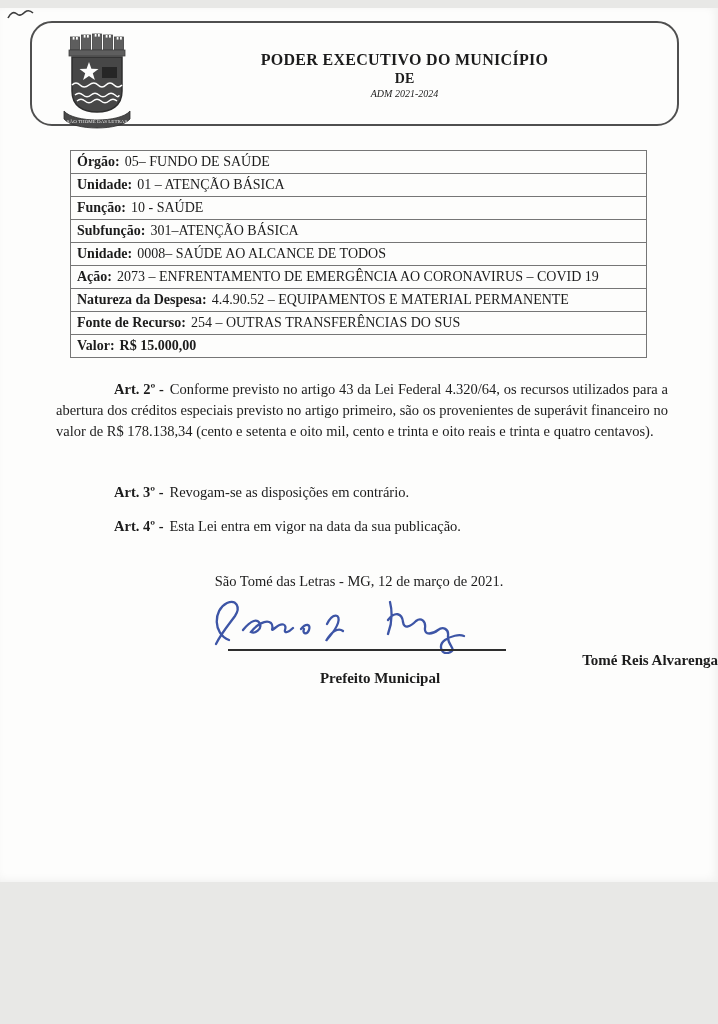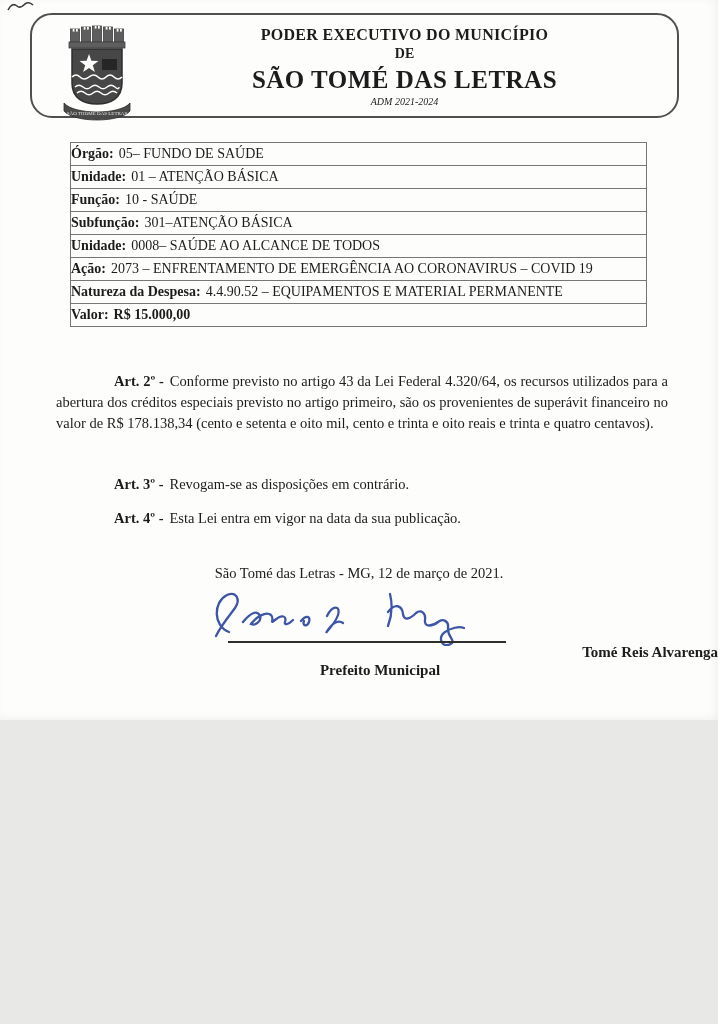--- a/index.html
+++ b/index.html
@@ -1,19 +1,19 @@
 <!DOCTYPE html>
 <html lang="pt"><head>
 <meta charset="utf-8">
 <style>
   html,body{margin:0;padding:0;background:#e8e8e6;}
   .page{
     position:relative;
-    width:718px;height:720px;
-    margin:0 auto;
+    width:718px;height:874px;
+    margin:8px auto;
     background:#fdfdfc;
     font-family:"Liberation Serif","DejaVu Serif",serif;
     color:#1c1c1c;
     overflow:hidden;
     box-shadow:inset -3px -2px 8px rgba(0,0,0,0.05);
   }
 
   
   .header-box{
     position:absolute;left:30px;top:13px;width:645px;height:101px;
@@ -27,21 +27,21 @@
   }
   .h-line1{font-weight:bold;font-size:16px;letter-spacing:.3px;}
   .h-line2{font-weight:bold;font-size:14px;}
   .h-line3{font-weight:bold;font-size:25px;letter-spacing:.5px;margin-top:1px;}
   .h-line4{font-style:italic;font-size:10px;margin-top:1px;}
 
   
   .budget-table{position:absolute;left:70px;top:142px;width:577px;}
   .t-row{
     box-sizing:border-box;height:24px;border:1px solid #767676;margin-top:-1px;
-    display:flex;align-items:center;padding:0 0;
+    display:flex;align-items:center;padding:0 6px;
     font-size:14px;white-space:nowrap;overflow:hidden;background:#fdfdfc;
   }
   .t-row:first-child{margin-top:0;}
   .t-row .lbl{font-weight:bold;margin-right:5px;}
   .t-row.val-bold .val{font-weight:bold;text-align:center;}
 
   
   .article{
     position:absolute;left:56px;width:612px;margin:0;
     font-size:14.5px;line-height:21px;text-indent:58px;
@@ -103,21 +103,20 @@
       <path d="M16,58 q4,-4 8,0 t9,0 t9,0 t8,0 t8,0 t8,0" fill="none" stroke="#fdfdfc" stroke-width="1.6"></path>
       <path d="M19,68 q4,-3.5 8,0 t8,0 t8,0 t8,0 t8,0 t4,0" fill="none" stroke="#fdfdfc" stroke-width="1.4"></path>
       <path d="M21,74 q4,-3.5 8,0 t8,0 t8,0 t8,0 t8,0" fill="none" stroke="#fdfdfc" stroke-width="1.4"></path>
 
       <path d="M8,84 C18,96 64,96 74,84 L74,92 C64,104 18,104 8,92 Z" fill="#4a4a4a" stroke="#2e2e2e" stroke-width="0.8"></path>
       <text x="41" y="96" text-anchor="middle" font-size="5" fill="#e5e5e5" font-family="Liberation Serif, serif">SÃO THOMÉ DAS LETRAS</text>
     </svg>
     <div class="header-text">
       <div class="h-line1">PODER EXECUTIVO DO MUNICÍPIO</div>
       <div class="h-line2">DE</div>
-      <div class="h-line3">SÃO TOMÉ DAS LETRAS</div>
       <div class="h-line4">ADM 2021-2024</div>
     </div>
   </div>
 
   <div class="budget-table">
     <div class="t-row">
       <span class="lbl">Órgão:</span>
       <span class="val">05– FUNDO DE SAÚDE</span>
     </div>
     <div class="t-row">
@@ -137,20 +136,24 @@
       <span class="val">0008– SAÚDE AO ALCANCE DE TODOS</span>
     </div>
     <div class="t-row">
       <span class="lbl">Ação:</span>
       <span class="val">2073 – ENFRENTAMENTO DE EMERGÊNCIA AO CORONAVIRUS – COVID 19</span>
     </div>
     <div class="t-row">
       <span class="lbl">Natureza da Despesa:</span>
       <span class="val">4.4.90.52 – EQUIPAMENTOS E MATERIAL PERMANENTE</span>
     </div>
+    <div class="t-row">
+      <span class="lbl">Fonte de Recurso:</span>
+      <span class="val">254 – OUTRAS TRANSFERÊNCIAS DO SUS</span>
+    </div>
     <div class="t-row val-bold">
       <span class="lbl">Valor:</span>
       <span class="val">R$ 15.000,00</span>
     </div>
   </div>
 
   <p class="article justify" id="art2"><b>Art. 2º -</b><span>Conforme previsto no artigo 43 da Lei Federal 4.320/64, os recursos utilizados para a abertura dos créditos especiais previsto no artigo primeiro, são os provenientes de superávit financeiro no valor de R$ 178.138,34 (cento e setenta e oito mil, cento e trinta e oito reais e trinta e quatro centavos).</span></p>
 
   <p class="article" id="art3"><b>Art. 3º -</b><span>Revogam-se as disposições em contrário.</span></p>
 

